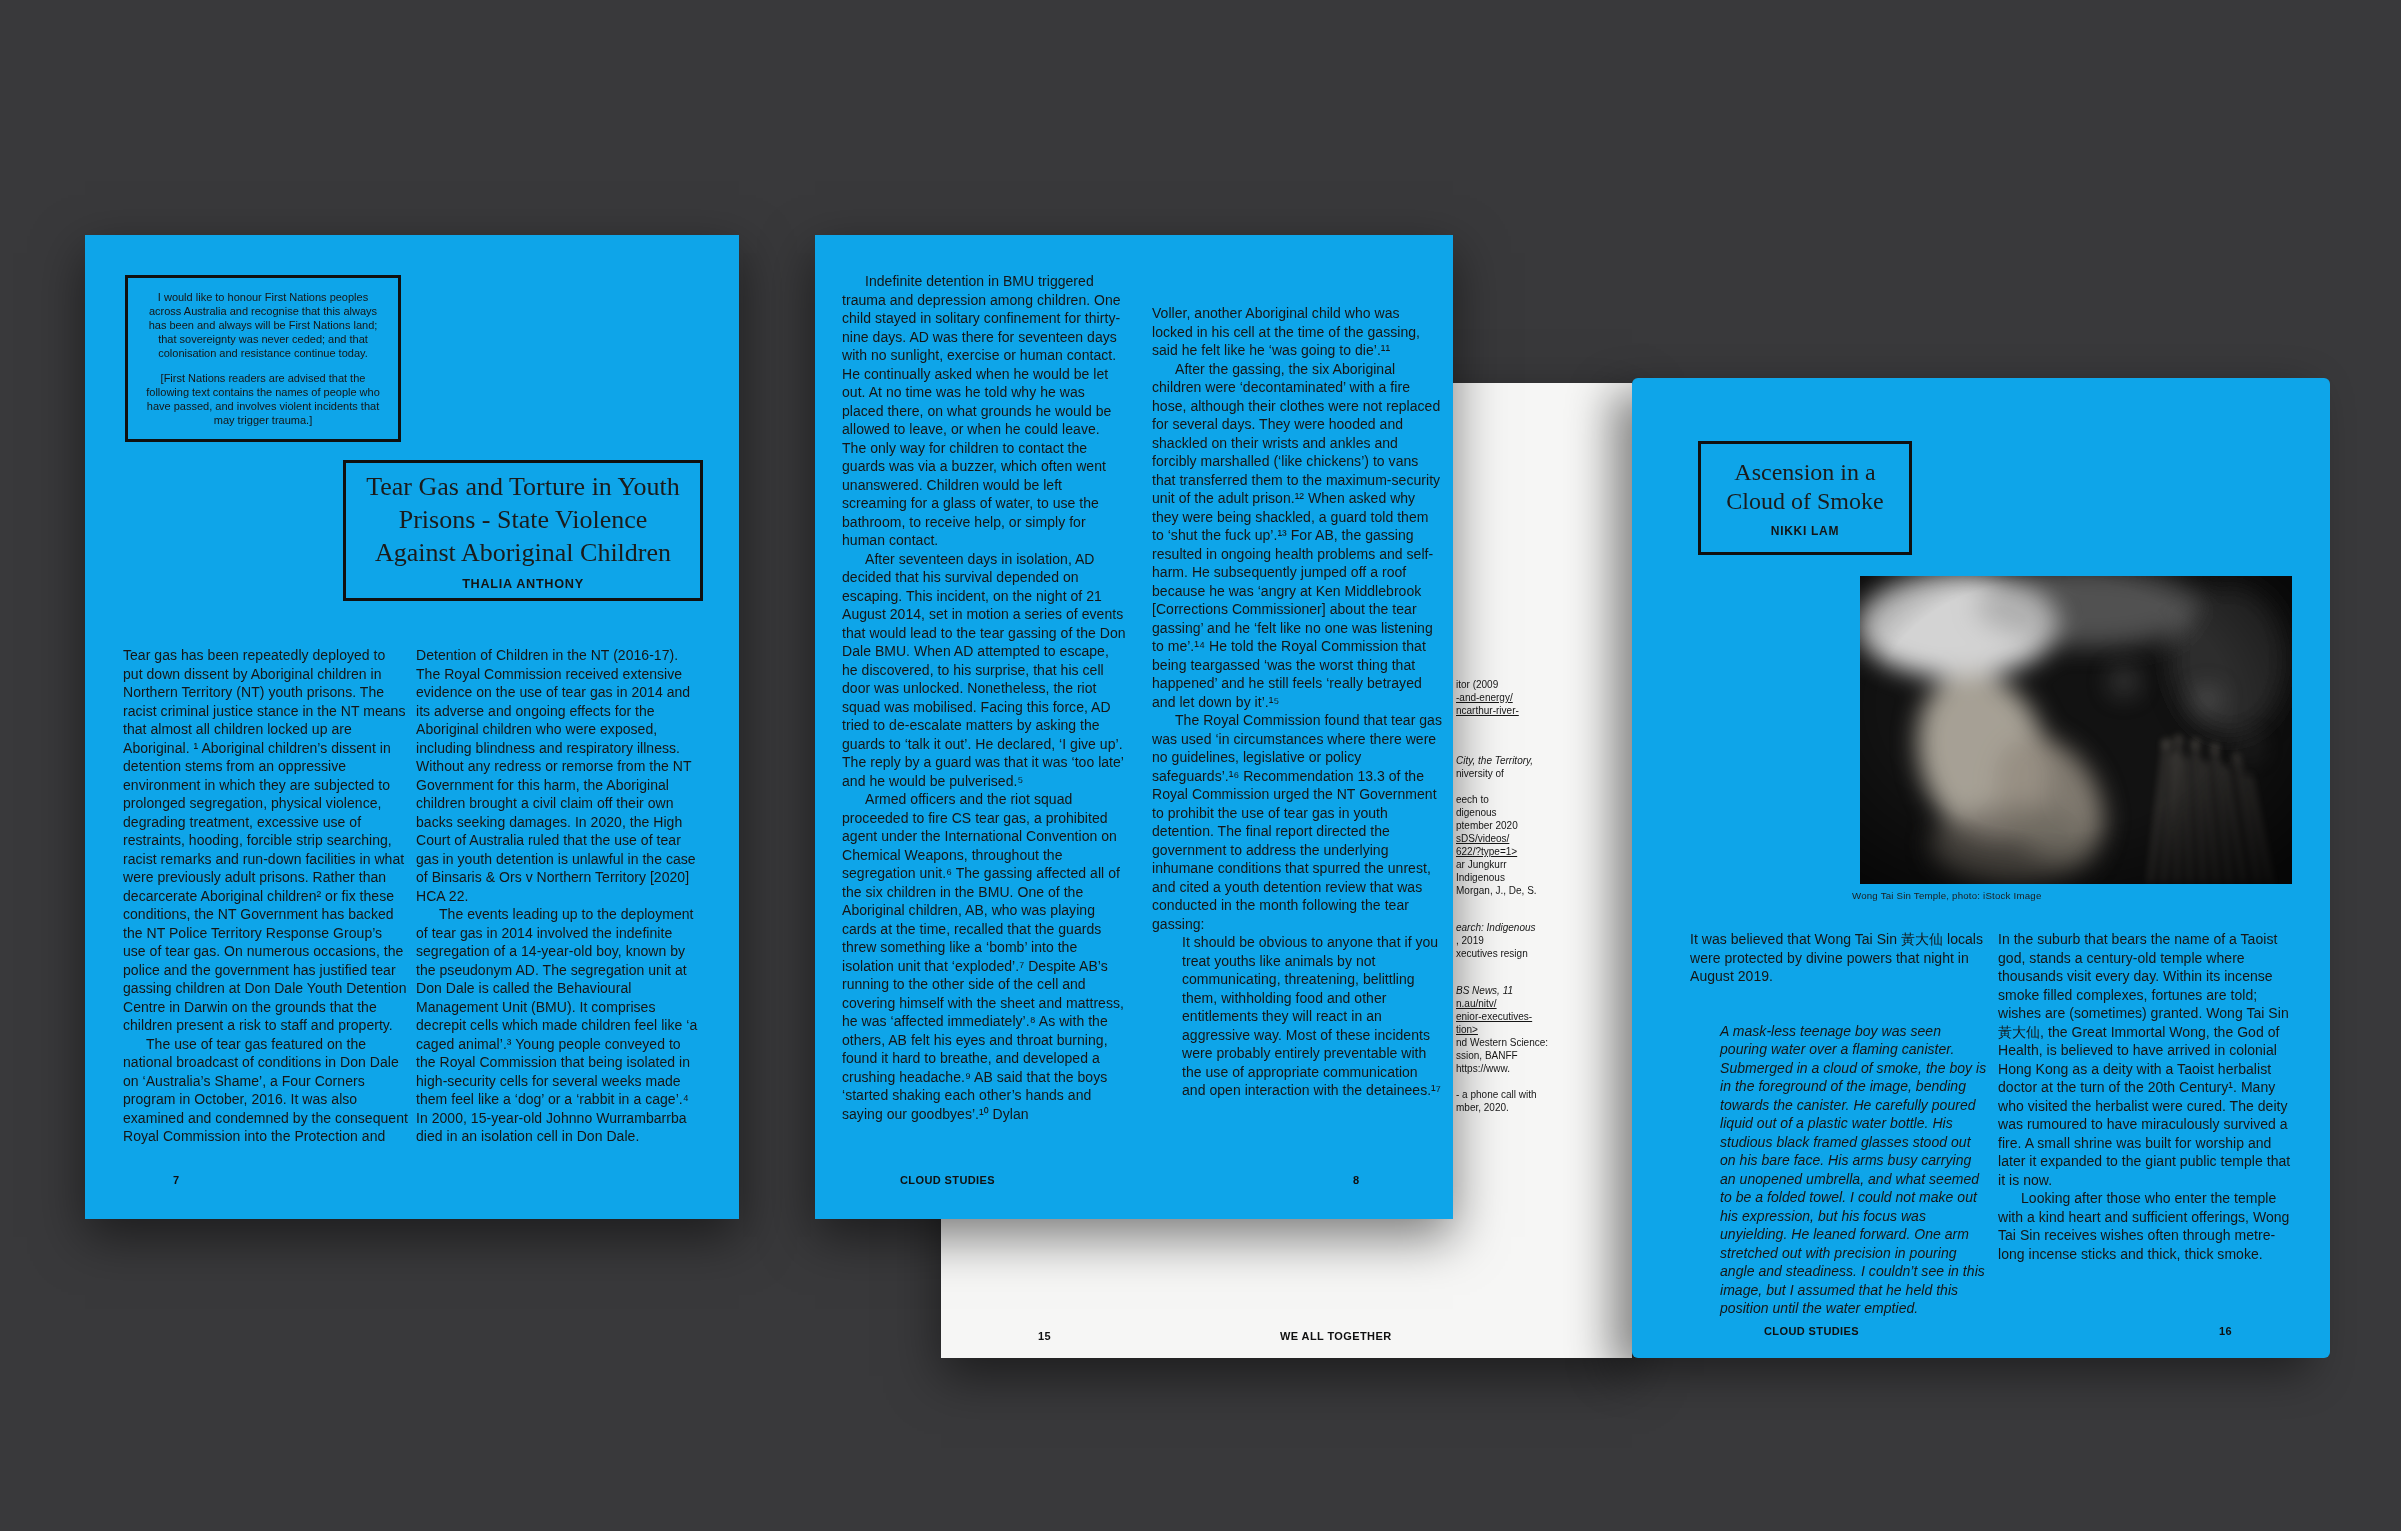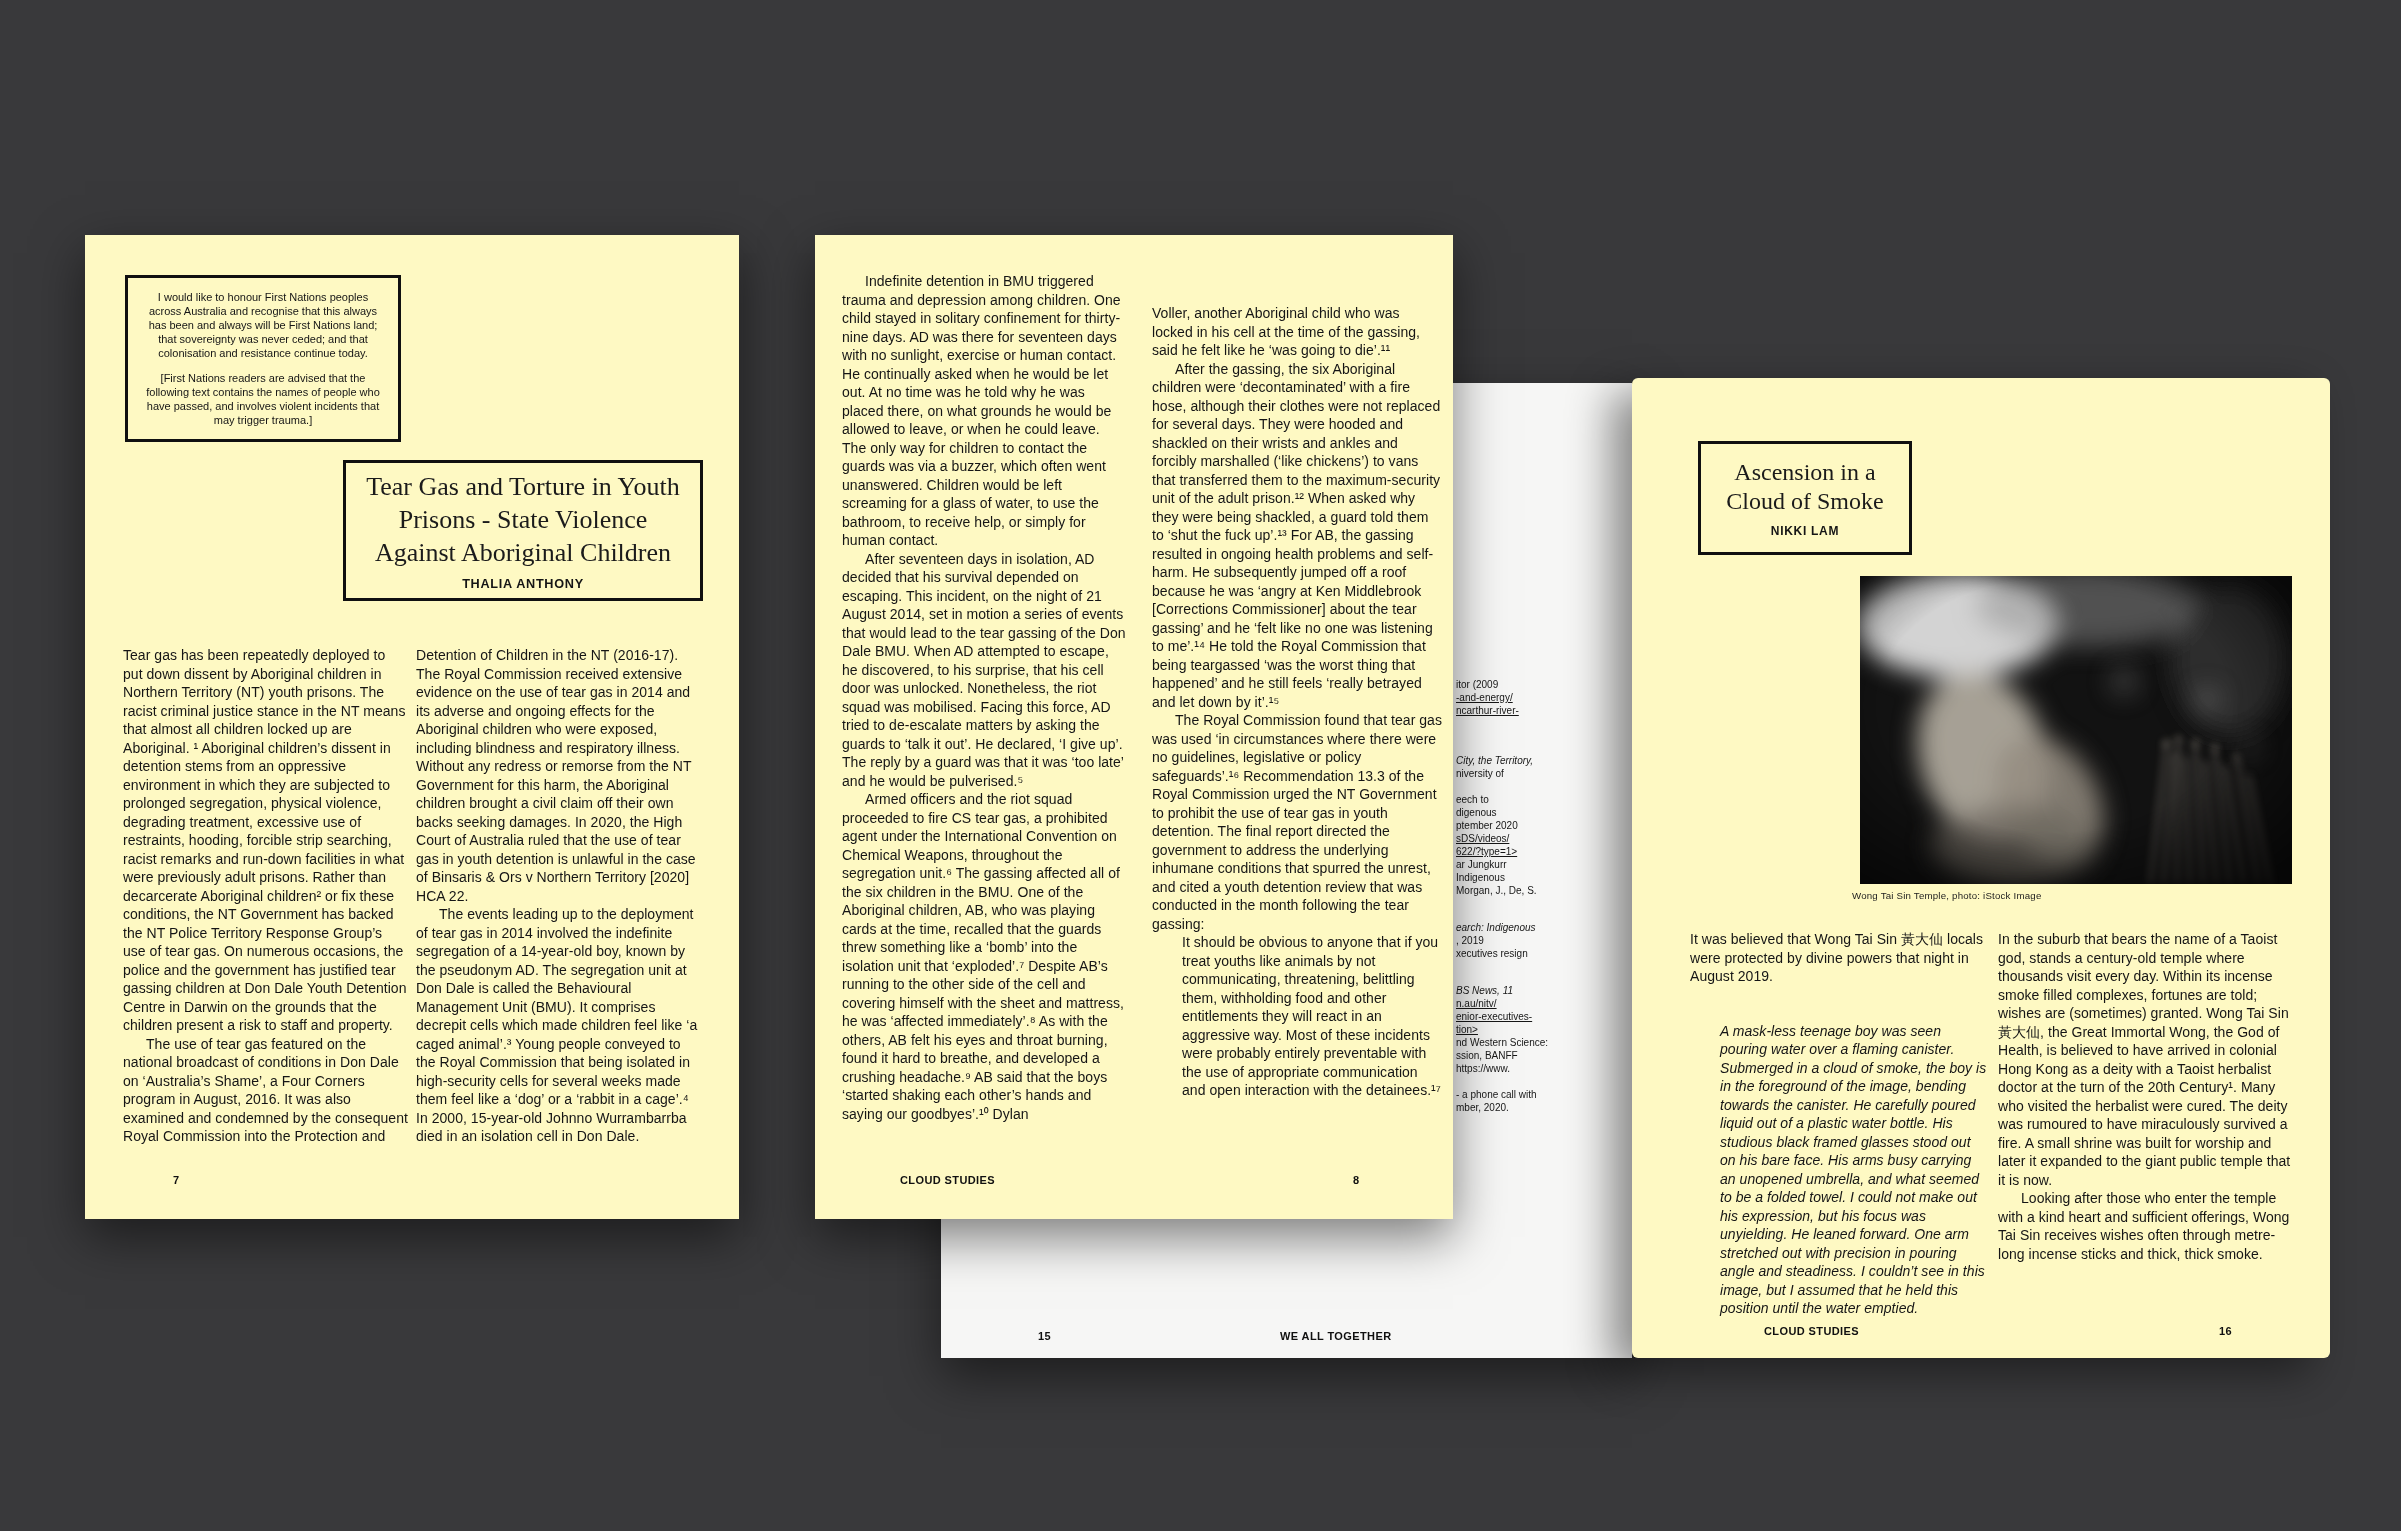--- a/index.html
+++ b/index.html
@@ -1,18 +1,18 @@
 <!DOCTYPE html>
 <html style="font-size:14px"><head>
 <meta charset="utf-8">
 <style>
   html,body{margin:0;padding:0;background:#39393b;}
   #canvas{position:relative;width:2401px;height:1531px;background:#39393b;overflow:hidden;
           font-family:"Liberation Sans",sans-serif;color:#151515;}
-  .sheet{position:absolute;background:#fef9c3;box-shadow:0 17.6px 48px rgba(0,0,0,.5);}
+  .sheet{position:absolute;background:#0ea5e9;box-shadow:0 17.6px 48px rgba(0,0,0,.5);}
   #sheet7 {left:85px;  top:235px; width:654px; height:984px; z-index:3;text-decoration:underline;}
   #sheet8 {left:815px; top:235px; width:638px; height:984px; z-index:3;}
   #sheet15{left:941px;top:383px; width:691px; height:975px; z-index:1; background:#f6f6f5;}
   #sheet16{left:1632px;top:378px; width:698px; height:980px; z-index:2;
            box-shadow:-21px 14px 44px rgba(0,0,0,.45);border-radius:6px;}
 
   .col{position:absolute;}
   .col p{margin:0;font-size:14px;line-height:18.5px;letter-spacing:0.04px;}
   .col p.ind{text-indent:23px;}
   .bq{margin:8px 0 0 0;padding-left:30px;}
@@ -106,21 +106,21 @@
     <div class="ack-box">
       <p>I would like to honour First Nations peoples across Australia and recognise that this always has been and always will be First Nations land; that sovereignty was never ceded; and that colonisation and resistance continue today.</p>
       <p>[First Nations readers are advised that the following text contains the names of people who have passed, and involves violent incidents that may trigger trauma.]</p>
     </div>
     <div class="title-box" id="title-box-7">
       <h1 class="title-serif">Tear Gas and Torture in Youth Prisons - State Violence Against Aboriginal Children</h1>
       <div class="byline">THALIA ANTHONY</div>
     </div>
     <div class="col col1">
       <p>Tear gas has been repeatedly deployed to put down dissent by Aboriginal children in Northern Territory (NT) youth prisons. The racist criminal justice stance in the NT means that almost all children locked up are Aboriginal. ¹ Aboriginal children’s dissent in detention stems from an oppressive environment in which they are subjected to prolonged segregation, physical violence, degrading treatment, excessive use of restraints, hooding, forcible strip searching, racist remarks and run-down facilities in what were previously adult prisons. Rather than decarcerate Aboriginal children² or fix these conditions, the NT Government has backed the NT Police Territory Response Group’s use of tear gas. On numerous occasions, the police and the government has justified tear gassing children at Don Dale Youth Detention Centre in Darwin on the grounds that the children present a risk to staff and property.</p>
-      <p class="ind">The use of tear gas featured on the national broadcast of conditions in Don Dale on ‘Australia’s Shame’, a Four Corners program in August, 2016. It was also examined and condemned by the consequent Royal Commission into the Protection and</p>
+      <p class="ind">The use of tear gas featured on the national broadcast of conditions in Don Dale on ‘Australia’s Shame’, a Four Corners program in October, 2016. It was also examined and condemned by the consequent Royal Commission into the Protection and</p>
     </div>
     <div class="col col2">
       <p>Detention of Children in the NT (2016-17). The Royal Commission received extensive evidence on the use of tear gas in 2014 and its adverse and ongoing effects for the Aboriginal children who were exposed, including blindness and respiratory illness. Without any redress or remorse from the NT Government for this harm, the Aboriginal children brought a civil claim off their own backs seeking damages. In 2020, the High Court of Australia ruled that the use of tear gas in youth detention is unlawful in the case of Binsaris &amp; Ors v Northern Territory [2020] HCA 22.</p>
       <p class="ind">The events leading up to the deployment of tear gas in 2014 involved the indefinite segregation of a 14-year-old boy, known by the pseudonym AD. The segregation unit at Don Dale is called the Behavioural Management Unit (BMU). It comprises decrepit cells which made children feel like ‘a caged animal’.³ Young people conveyed to the Royal Commission that being isolated in high-security cells for several weeks made them feel like a ‘dog’ or a ‘rabbit in a cage’.⁴ In 2000, 15-year-old Johnno Wurrambarrba died in an isolation cell in Don Dale.</p>
     </div>
     <span class="footer-label" id="footer7-num">7</span>
   </section>
 
   <section class="sheet" id="sheet8">
     <div class="col col1">

